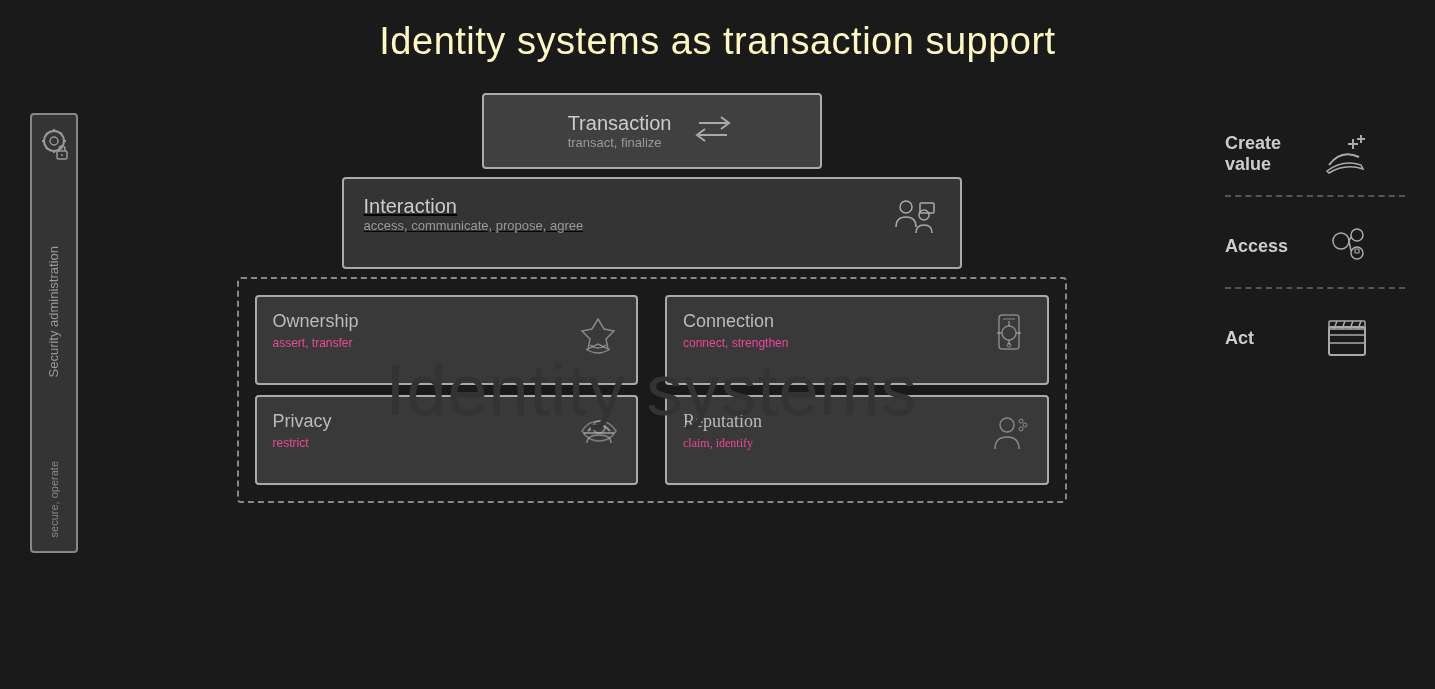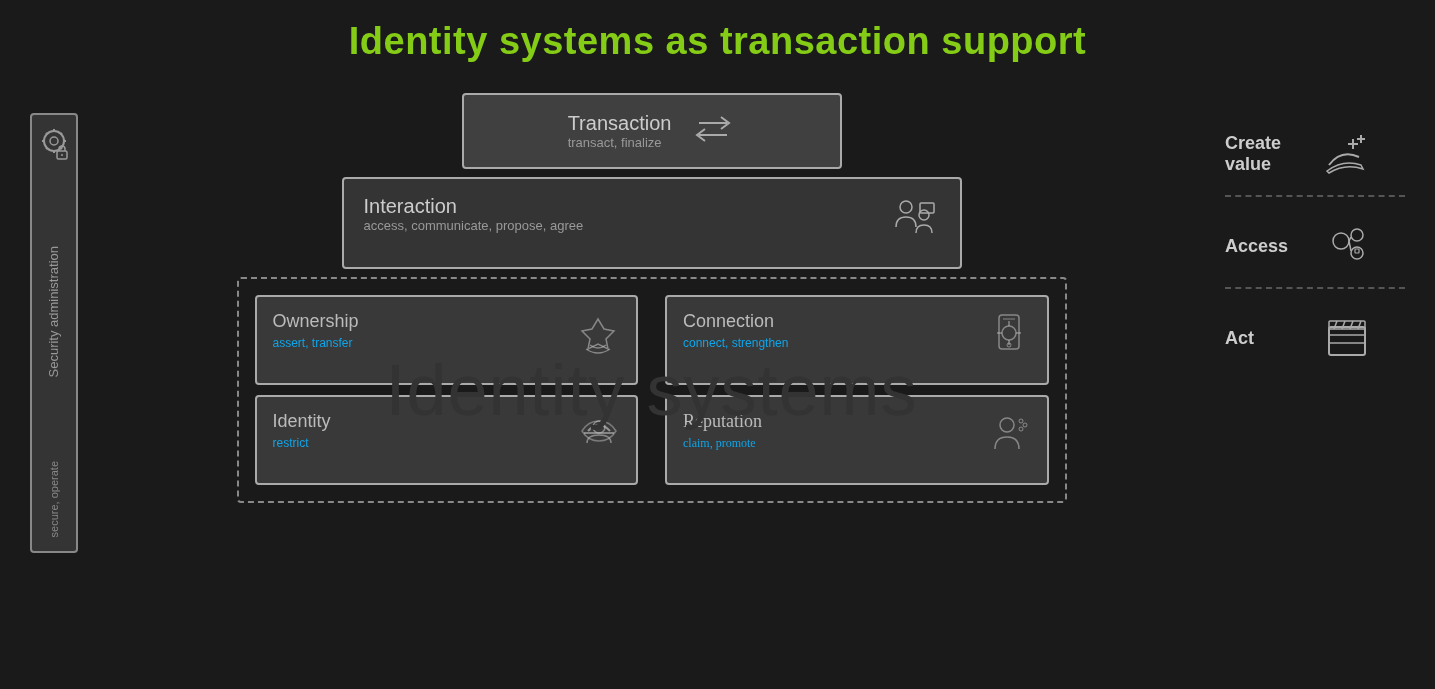--- a/index.html
+++ b/index.html
@@ -10,23 +10,23 @@
       height: 689px;
       overflow: hidden;
       display: flex;
       flex-direction: column;
       align-items: center;
       justify-content: flex-start;
       padding: 20px 0 0 0;
     }
 
     .page-title {
-      color: #84cc16;
+      color: #fef9c3;
       font-size: 38px;
-      font-weight: bold;
+      font-weight: normal;
       text-align: center;
       margin-bottom: 30px;
       letter-spacing: 0.5px;
     }
 
     .main-content {
       display: flex;
       flex-direction: row;
       align-items: flex-start;
       width: 100%;
@@ -80,21 +80,21 @@
 
     
     .transaction-box {
       border: 2px solid #aaa;
       border-radius: 4px;
       background: rgba(220,220,220,0.2);
       padding: 16px 30px;
       display: flex;
       align-items: center;
       gap: 20px;
-      width: 380px;
+      width: 340px;
       justify-content: center;
       margin-bottom: 8px;
     }
 
     .box-title {
       color: #ccc;
       font-size: 20px;
       font-weight: 500;
     }
 
@@ -112,20 +112,21 @@
       padding: 16px 20px 20px 20px;
       margin-bottom: 8px;
       position: relative;
     }
 
     .interaction-header {
       display: flex;
       justify-content: space-between;
       align-items: flex-start;
       margin-bottom: 4px;
+      text-decoration: underline;
     }
 
     
     .identity-dashed-box {
       width: 830px;
       border: 2px dashed #888;
       border-radius: 4px;
       background: transparent;
       padding: 16px 16px 16px 16px;
       position: relative;
@@ -180,21 +181,21 @@
       align-items: flex-start;
     }
 
     .inner-box-title {
       color: #bbb;
       font-size: 18px;
       font-weight: 500;
     }
 
     .inner-box-sub {
-      color: #0ea5e9;
+      color: #ec4899;
       font-size: 12px;
       margin-top: 4px;
     }
 
     
     .right-sidebar {
       width: 180px;
       flex-shrink: 0;
       display: flex;
       flex-direction: column;
@@ -328,40 +329,40 @@
                 </svg>
               </div>
             </div>
           </div>
         </div>
 
         <div class="inner-row">
           <div class="inner-box privacy">
             <div class="inner-box-header">
               <div>
-                <div class="inner-box-title">Identity</div>
+                <div class="inner-box-title">Privacy</div>
                 <div class="inner-box-sub">restrict</div>
               </div>
               <div>
                 <svg width="42" height="40" viewBox="0 0 42 40" fill="none" xmlns="http://www.w3.org/2000/svg">
                   <circle cx="21" cy="16" r="6" stroke="#bbb" stroke-width="1.5" fill="none" opacity="0.6"></circle>
                   <path d="M9 32 Q9 24 21 24 Q33 24 33 32" stroke="#bbb" stroke-width="1.5" fill="none" opacity="0.6"></path>
                   <path d="M4 20 Q10 10 21 10 Q32 10 38 20 Q32 30 21 30 Q10 30 4 20Z" stroke="#bbb" stroke-width="1.5" fill="none" opacity="0.5"></path>
 
                   <path d="M10 20 Q21 8 32 20" stroke="#bbb" stroke-width="2" fill="none" opacity="0.7"></path>
                   <line x1="6" y1="22" x2="36" y2="22" stroke="#bbb" stroke-width="2" opacity="0.6"></line>
                 </svg>
               </div>
             </div>
           </div>
           <div class="inner-box reputation">
             <div class="inner-box-header">
               <div>
                 <div class="inner-box-title">Reputation</div>
-                <div class="inner-box-sub">claim, promote</div>
+                <div class="inner-box-sub">claim, identify</div>
               </div>
               <div>
                 <svg width="44" height="42" viewBox="0 0 44 42" fill="none" xmlns="http://www.w3.org/2000/svg">
                   <circle cx="20" cy="14" r="7" stroke="#bbb" stroke-width="1.5" fill="none" opacity="0.6"></circle>
                   <path d="M8 38 Q8 26 20 26 Q32 26 32 38" stroke="#bbb" stroke-width="1.5" fill="none" opacity="0.6"></path>
                   <circle cx="34" cy="10" r="2" stroke="#bbb" stroke-width="1" fill="none" opacity="0.6"></circle>
                   <circle cx="38" cy="14" r="2" stroke="#bbb" stroke-width="1" fill="none" opacity="0.6"></circle>
                   <circle cx="34" cy="18" r="2" stroke="#bbb" stroke-width="1" fill="none" opacity="0.6"></circle>
                 </svg>
               </div>

